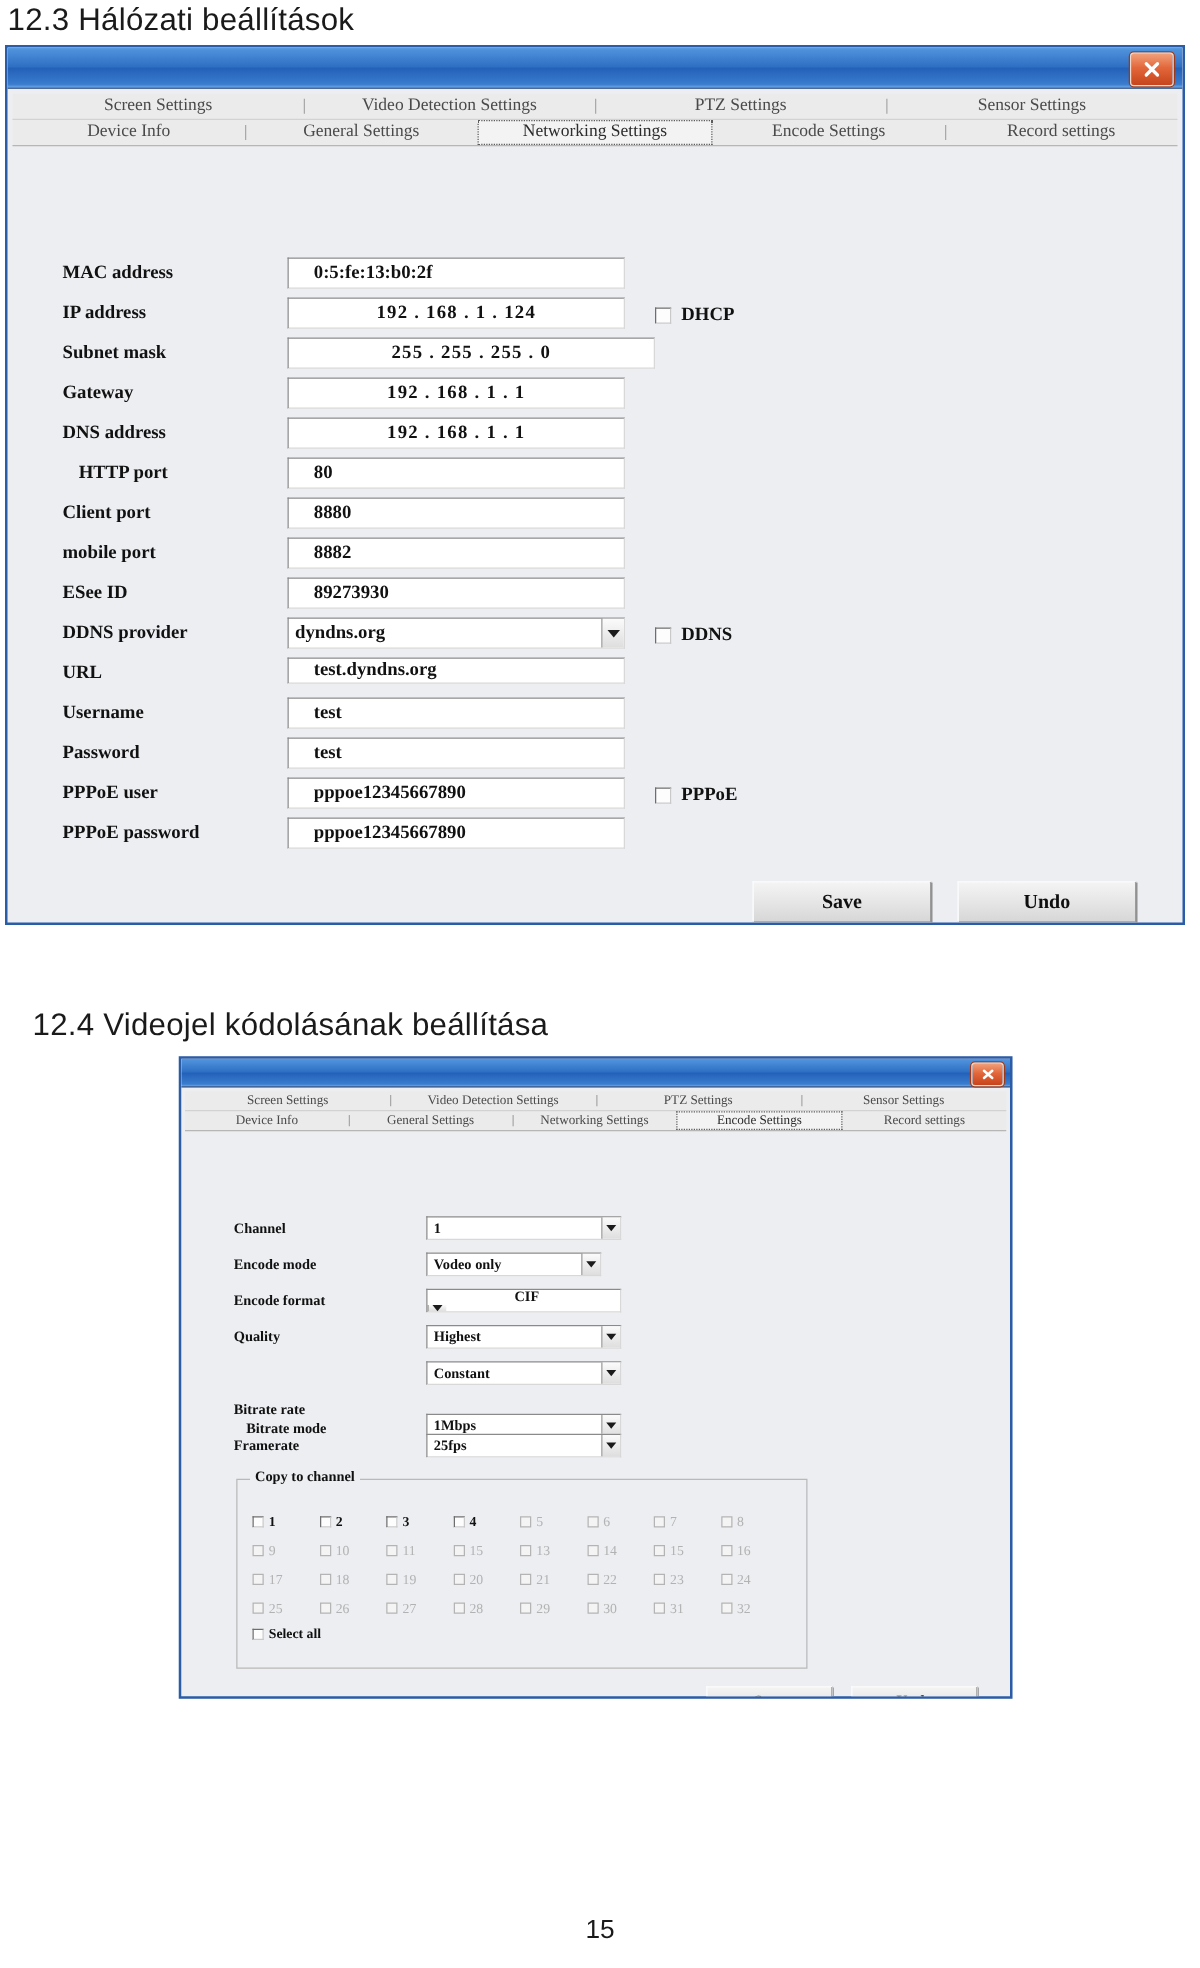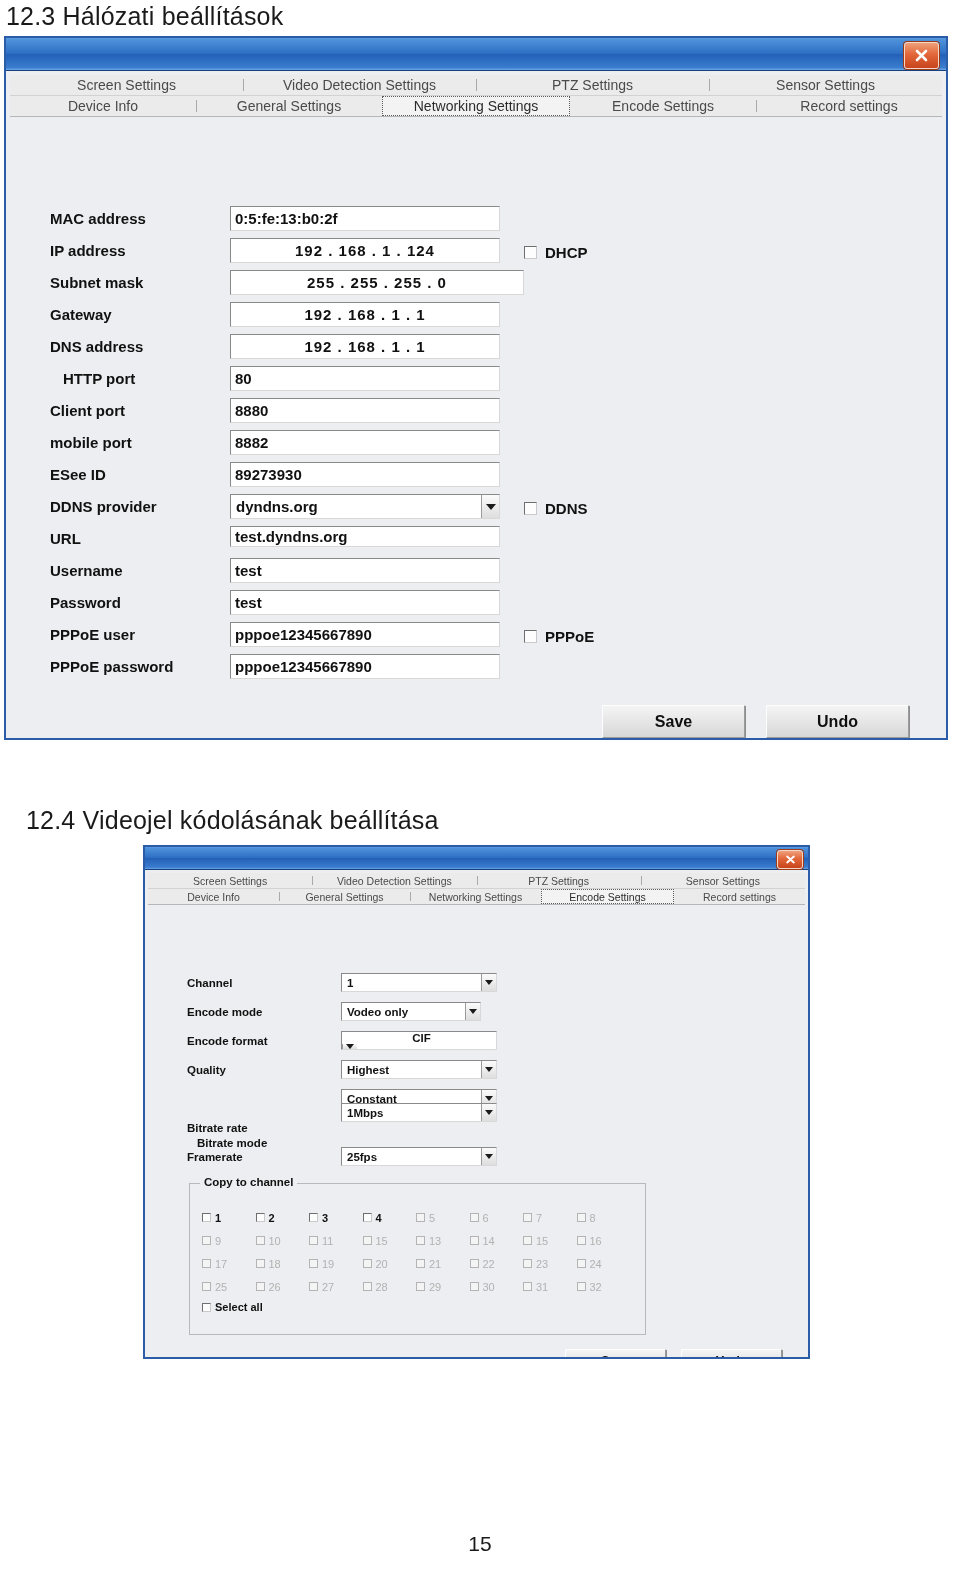--- a/index.html
+++ b/index.html
@@ -37,20 +37,21 @@
     color: #1a1a1a;
   }
 
   
   .dialog {
     position: absolute;
     background: #eceef1;
     border: 2px solid #2b5ca8;
     box-sizing: border-box;
     overflow: hidden;
+    font-family: Liberation Serif, serif;
   }
   .titlebar {
     position: relative;
     background: linear-gradient(to bottom,
                 #5b9de0 0%, #4e91da 6%,
                 #2e6fc4 48%, #2361b8 52%,
                 #3a7cce 92%, #6aa8e6 100%);
     border-bottom: 1px solid #17407f;
   }
   .close-btn {
@@ -122,21 +123,21 @@
     border-right-color: #d8d8d8;
     border-bottom-color: #d8d8d8;
     box-sizing: border-box;
     display: flex;
     align-items: center;
     color: #111;
     font-weight: bold;
     overflow: hidden;
     cursor: text;
   }
-  .textbox > span { padding-left: 4px; }
+  .textbox > span { padding-left: 20px; }
   .textbox.ipbox > span {
     padding-left: 0;
     width: 100%;
     text-align: center;
     letter-spacing: 1px;
   }
 
   .combo {
     position: absolute;
     background: #ffffff;
@@ -500,21 +501,21 @@
 
     <div class="field-label" style="left:52px; top:188px;margin-top:44px;">Bitrate mode</div>
     <div class="combo" style="left:196px; top:184px; width:156px; height:19px;">
       <span class="cval">Constant</span>
       <span class="arrow">
           <i></i>
         </span>
     </div>
 
     <div class="field-label" style="left:42px; top:217px;">Bitrate rate</div>
-    <div class="combo" style="left:196px; top:198px; width:156px; height:19px;">
+    <div class="combo" style="left:196px; top:226px; width:156px; height:19px;">
       <span class="cval">1Mbps</span>
       <span class="arrow">
           <i></i>
         </span>
     </div>
 
     <div class="field-label" style="left:42px; top:246px;">Framerate</div>
     <div class="combo" style="left:196px; top:242px; width:156px; height:19px;">
       <span class="cval">25fps</span>
       <span class="arrow">

